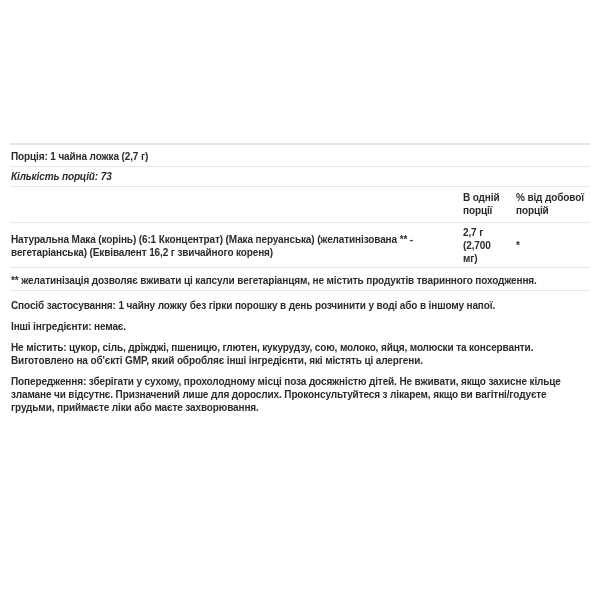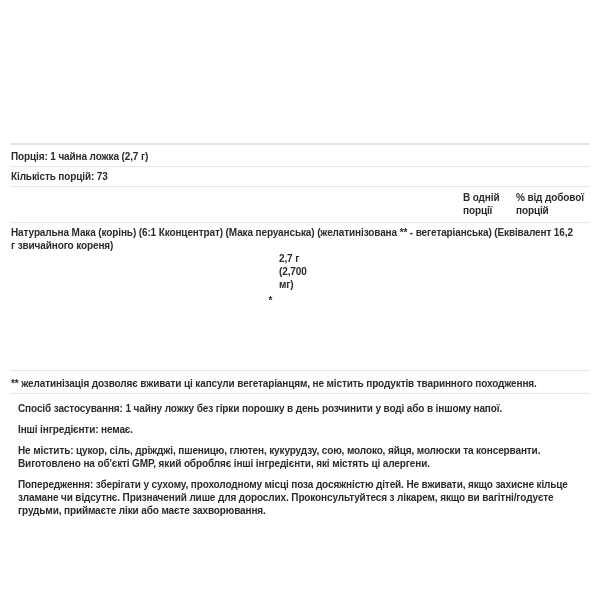--- a/index.html
+++ b/index.html
@@ -20,32 +20,31 @@
   }
   .label {
     padding: 143px 10px 0 10px;
   }
   .sep {
     height: 0;
     border-top: 1px solid #e6e6e6;
   }
   .row-title    { padding: 7px 1px 4px 1px; }
   .row-serving  { padding: 5px 1px 3px 1px; }
-  .row-servings { padding: 3px 1px 3px 1px; }
+  .row-servings { padding: 3px 1px 3px 1px; font-style: italic; }
 
   .facts-header {
     display: flex;
     align-items: center;
     padding: 4px 0 5px 0;
   }
   .facts-row {
     display: flex;
     align-items: center;
     padding: 3px 0 2px 0;
-    flex-direction: column;
   }
   .col-name {
     flex: 1 1 auto;
     padding-left: 1px;
     padding-right: 12px;
   }
   .col-amount {
     flex: 0 0 42px;
     width: 42px;
   }
@@ -54,21 +53,21 @@
     width: 74px;
     margin-left: 11px;
   }
   .footnotes {
     padding: 6px 1px 3px 1px;
   }
   .footnote + .footnote {
     margin-top: 7px;
   }
   .paragraphs p {
-    margin: 8px 8px;
+    margin: 8px 1px;
   }
 </style>
 </head>
 <body>
 
 <div class="label">
 
   <div class="sep"></div>
 
 

